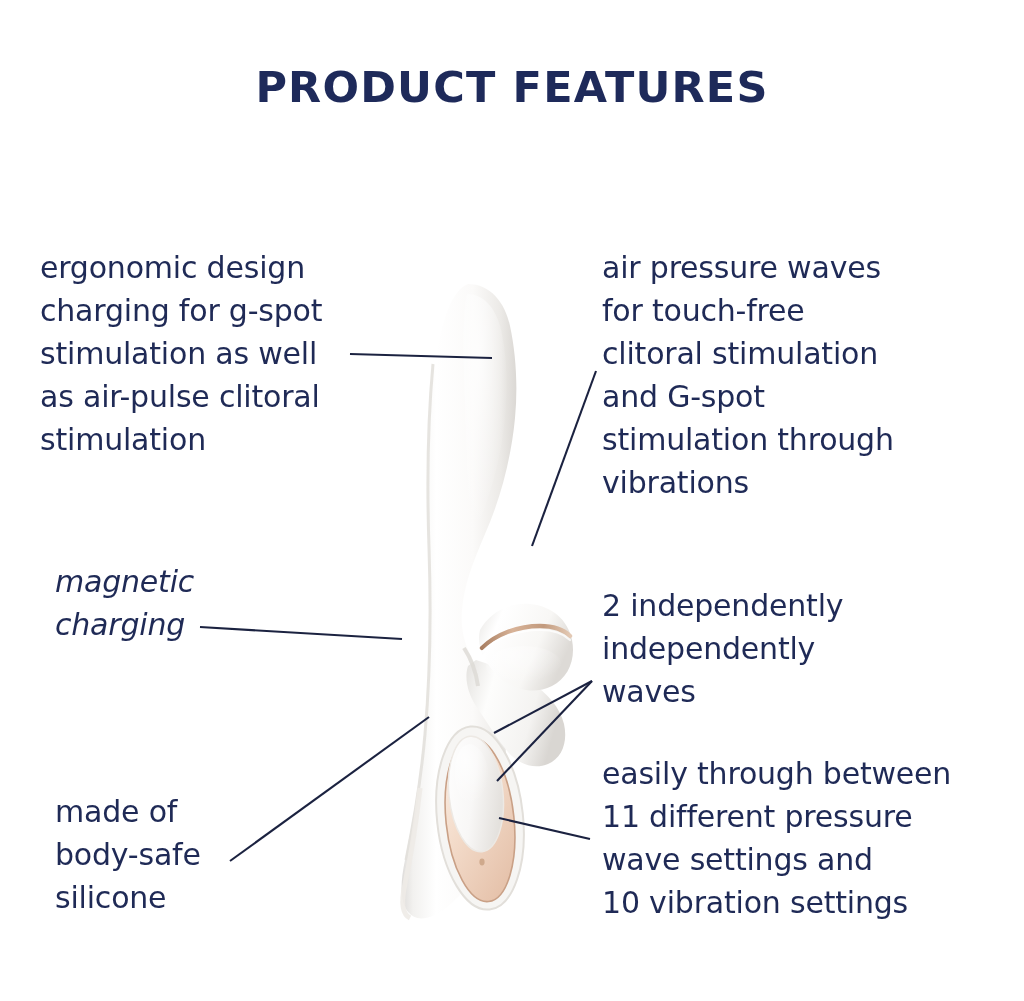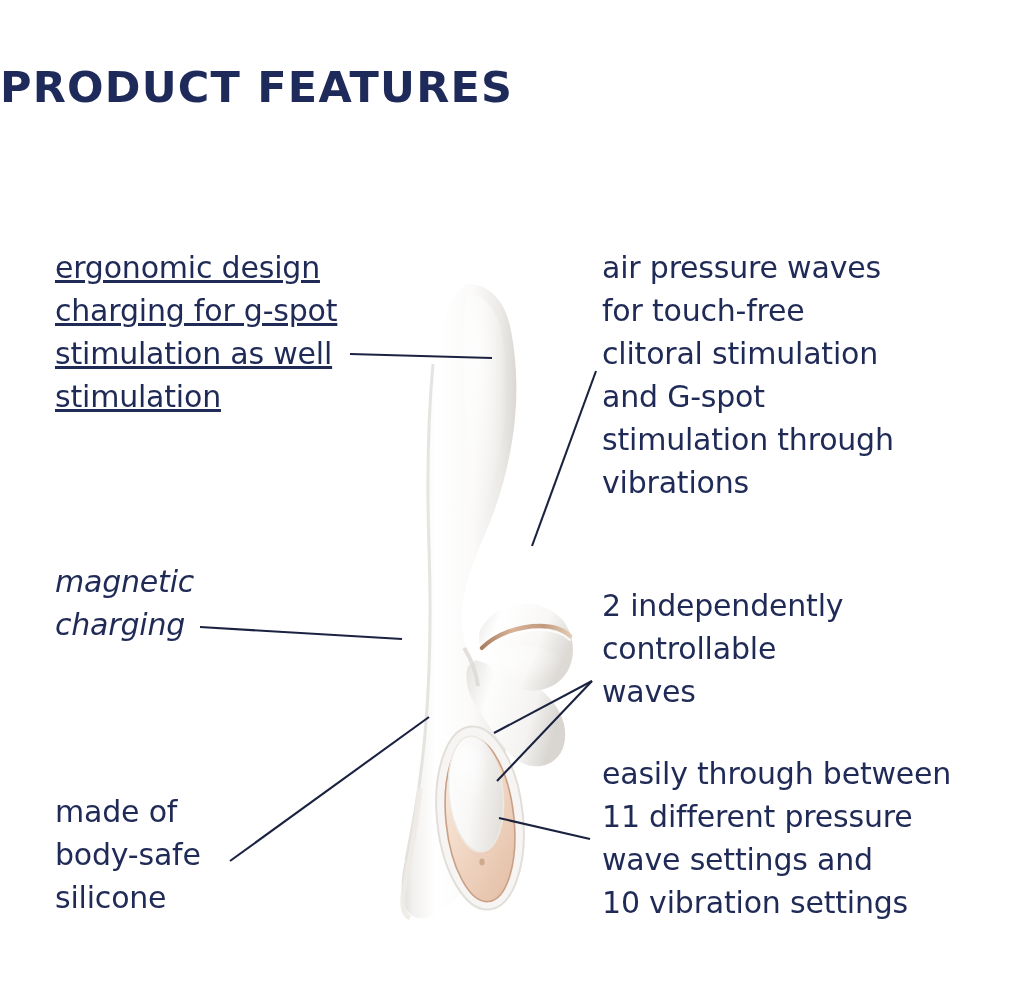--- a/index.html
+++ b/index.html
@@ -13,20 +13,21 @@
   #stage {
     position:relative;
     width:1024px; height:1001px;
     background:#ffffff;
   }
 
   
   #title {
     position:absolute;
     top:66px; left:0; width:1024px;
+    text-align:center;
     font-family:"DejaVu Sans", sans-serif;
     font-size:43px;
     font-weight:bold;
     letter-spacing:1.2px;
     color:#1e2a5a;
     line-height:1;
     white-space:nowrap;
   }
 
   
@@ -34,21 +35,21 @@
     position:absolute;
     color:#1f2a56;
     font-family:"DejaVu Sans", sans-serif;
     font-size:30px;
     line-height:43px;
     font-weight:400;
     letter-spacing:-0.2px;
   }
   .callout .line { display:block; white-space:nowrap; }
 
-  #c-ergonomic { left:55px;  top:246px;text-decoration:underline; }
+  #c-ergonomic { left:40px;  top:246px; }
   #c-magnetic  { left:55px;  top:560px;font-style:italic; }
   #c-silicone  { left:55px;  top:790px; }
   #c-airwaves  { left:602px; top:246px; }
   #c-motors    { left:602px; top:584px; }
   #c-settings  { left:602px; top:752px; }
 
   
   #leaders {
     position:absolute;
     left:0; top:0;
@@ -182,20 +183,21 @@
     <line x1="592" y1="681" x2="494" y2="733"></line>
     <line x1="592" y1="681" x2="497" y2="781"></line>
     <line x1="230" y1="861" x2="429" y2="717"></line>
     <line x1="590" y1="839" x2="499" y2="818"></line>
   </svg>
 
   <div class="callout" id="c-ergonomic">
     <span class="line">ergonomic design</span>
     <span class="line">charging for g-spot</span>
     <span class="line">stimulation as well</span>
+    <span class="line">as air-pulse clitoral</span>
     <span class="line">stimulation</span>
   </div>
 
   <div class="callout" id="c-magnetic">
     <span class="line">magnetic</span>
     <span class="line">charging</span>
   </div>
 
   <div class="callout" id="c-silicone">
     <span class="line">made of</span>
@@ -207,21 +209,21 @@
     <span class="line">air pressure waves</span>
     <span class="line">for touch-free</span>
     <span class="line">clitoral stimulation</span>
     <span class="line">and G-spot</span>
     <span class="line">stimulation through</span>
     <span class="line">vibrations</span>
   </div>
 
   <div class="callout" id="c-motors">
     <span class="line">2 independently</span>
-    <span class="line">controllable</span>
+    <span class="line">independently</span>
     <span class="line">waves</span>
   </div>
 
   <div class="callout" id="c-settings">
     <span class="line">easily through between</span>
     <span class="line">11 different pressure</span>
     <span class="line">wave settings and</span>
     <span class="line">10 vibration settings</span>
   </div>
 

